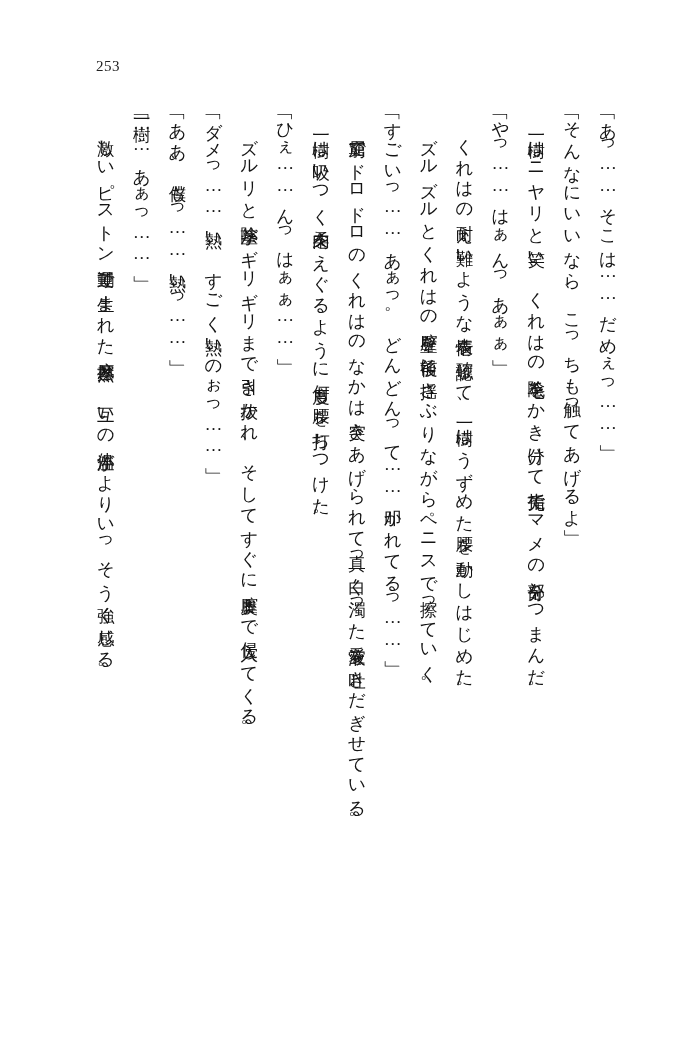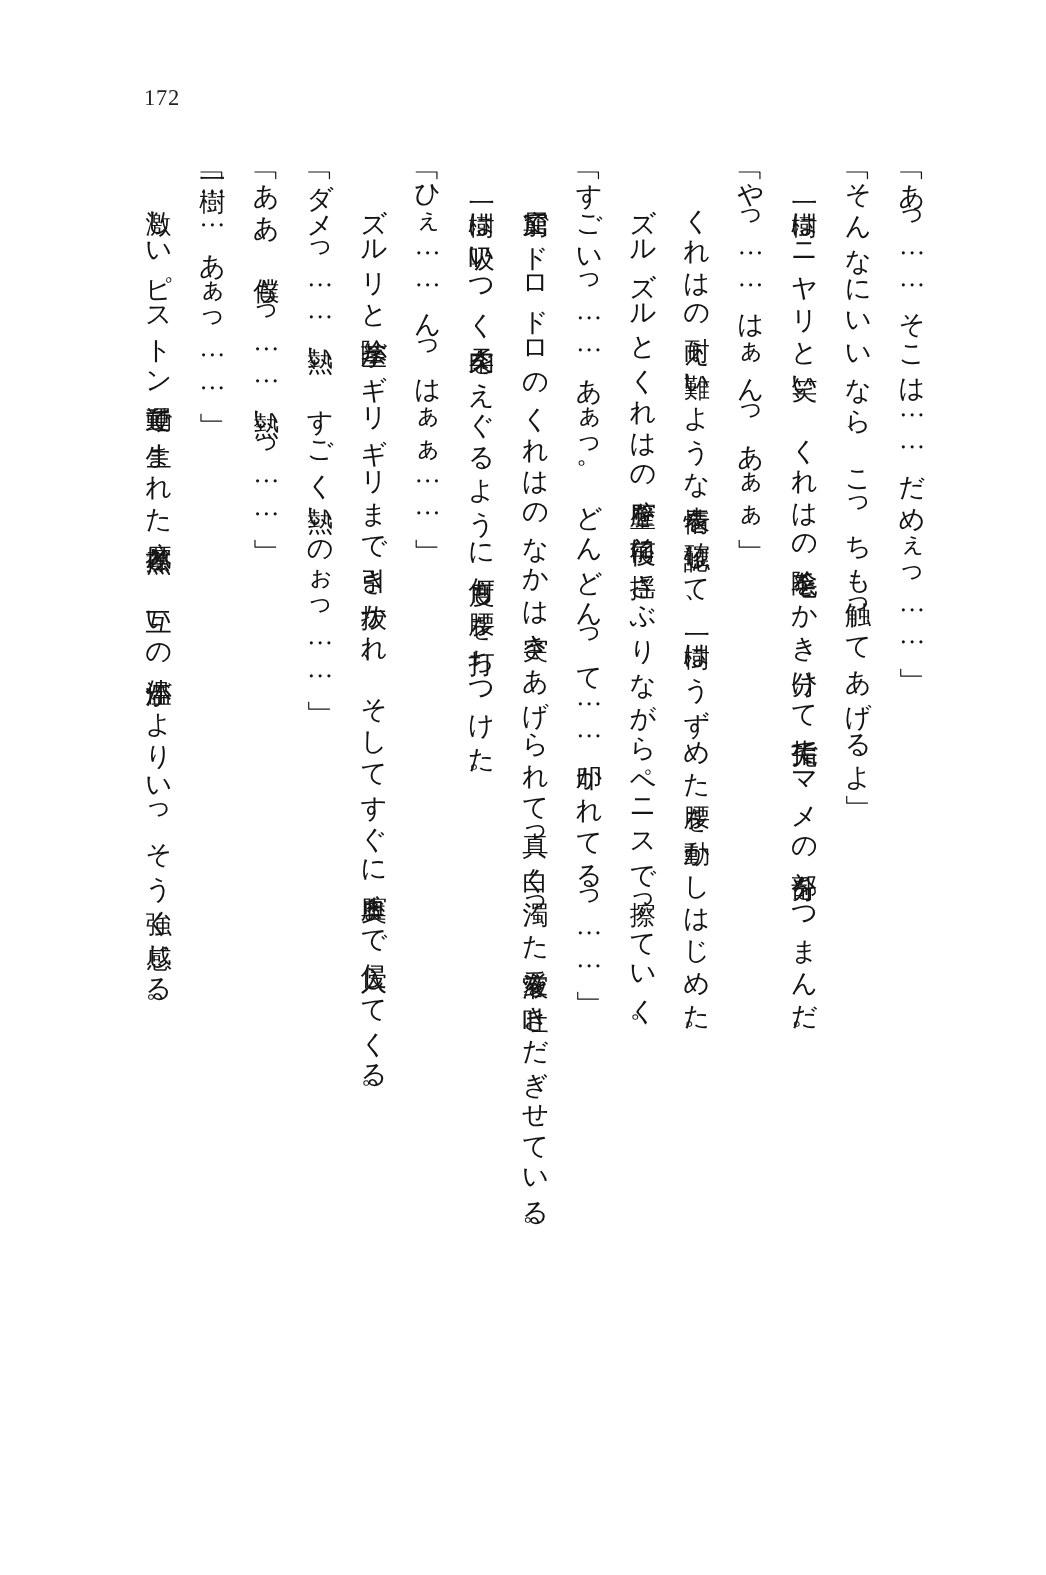--- a/index.html
+++ b/index.html
@@ -49,21 +49,21 @@
     text-indent: 0;
   }
   .text-block p.indent {
     text-indent: 1em;
   }
 </style>
 </head>
 <body>
 
 <div class="page">
-  <div class="page-number">172</div>
+  <div class="page-number">253</div>
   <div class="text-block">
     <p>「あっ……そこは……だめぇっ……」</p>
     <p>「そんなにいいなら、こっちも触ってあげるよ」</p>
     <p class="indent">一樹はニヤリと笑い、くれはの陰毛をかき分けて指先でマメの部分をつまんだ。</p>
     <p>「やっ……はぁんっあぁぁ」</p>
     <p class="indent">くれはの耐え難いような表情を確認して、一樹はうずめた腰を動かしはじめた。</p>
     <p class="indent">ズルズルとくれはの膣壁を前後に揺さぶりながらペニスで擦っていく。</p>
     <p>「すごいっ……あぁっ。どんどんって……叩かれてるっ……」</p>
     <p class="indent">窮屈でドロドロのくれはのなかは突きあげられて真っ白く濁った愛液を吐きだぎせている。</p>
     <p class="indent">一樹は吸いつく柔肉をえぐるように何度も腰を打ちつけた。</p>

